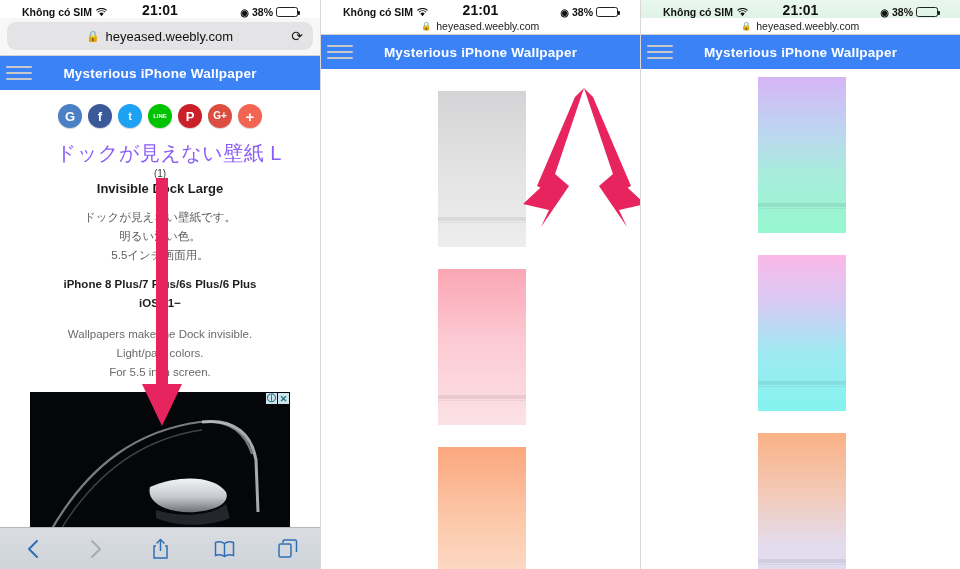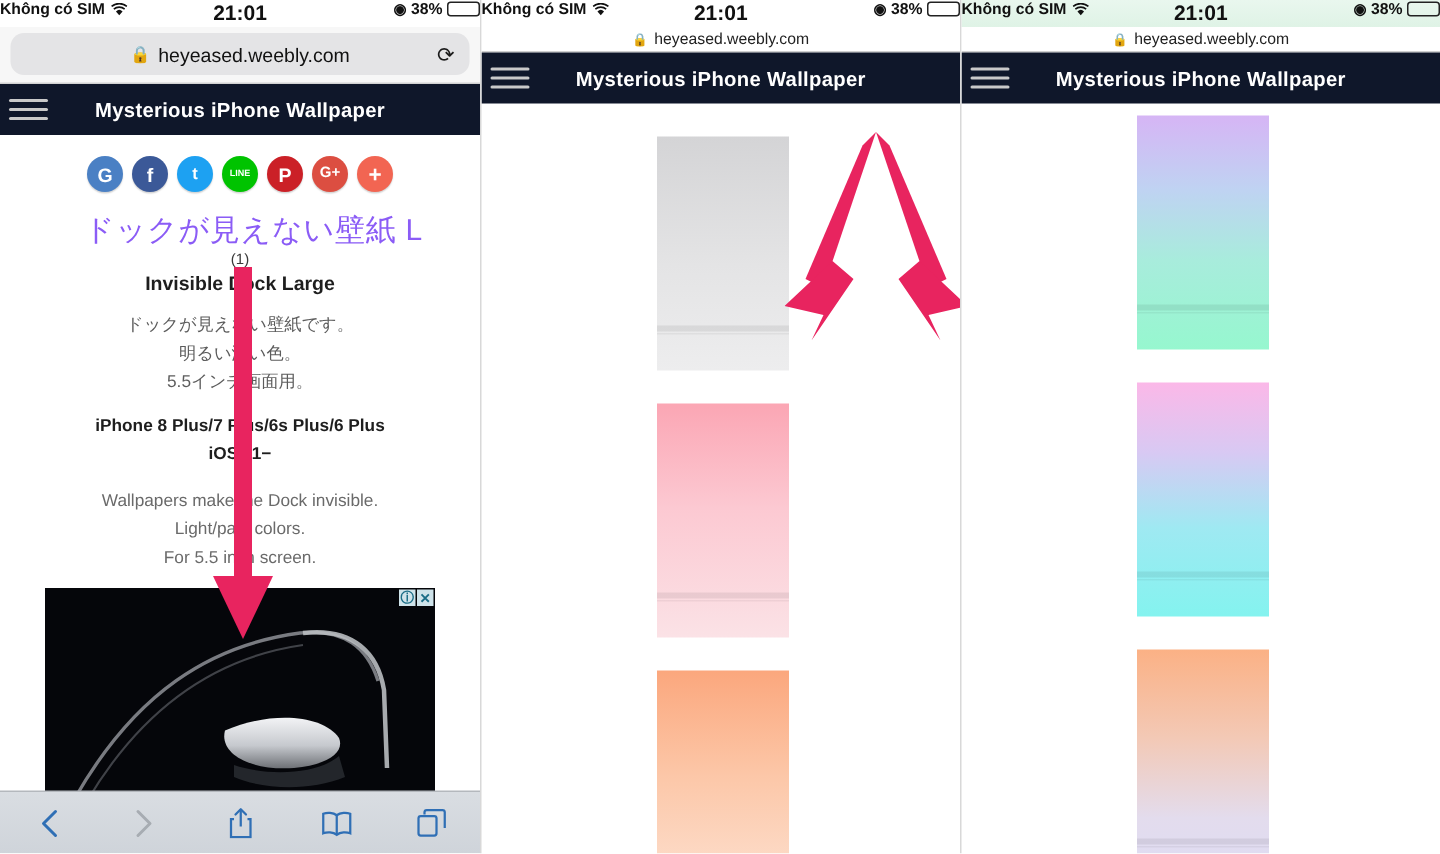--- a/index.html
+++ b/index.html
@@ -8,22 +8,22 @@
     font-family: "Liberation Sans", sans-serif;
     background: #ffffff;
     overflow: hidden;
   }
   .screens { display: flex; width: 960px; height: 569px; }
   .panel { width: 320px; height: 569px; position: relative; background: #fff; overflow: hidden; }
   .panel + .panel { border-left: 1px solid #d8d8d8; }
 
   
   .statusbar {
-    height: 18px; display: flex; align-items: flex-start;
-    padding: 0 0; font-size: 10.5px; font-weight: bold; color: #111;
+    height: 18px; display: flex; align-items: flex-end;
+    padding: 0 22px; font-size: 10.5px; font-weight: bold; color: #111;
     background: #ffffff; position: relative;
   }
   .statusbar.tinted { background: linear-gradient(180deg,#e9f7ee 0%, #dff3e6 100%); }
   .sb-left { display: flex; align-items: center; gap: 4px; }
   .sb-center { position: absolute; left: 0; right: 0; text-align: center; font-size: 14px; font-weight: bold; pointer-events: none;}
   .sb-right { margin-left: auto; display: flex; align-items: center; gap: 3px; z-index:2;}
   .wifi-icon { display: inline-block; width: 11px; height: 9px; position: relative; }
   .wifi-icon svg { display:block; }
   .batt { width: 22px; height: 10px; border: 1px solid #222; border-radius: 2.5px; position: relative; padding: 1px; }
   .batt .fill { height: 100%; width: 38%; background: #222; border-radius: 1px; }
@@ -41,21 +41,21 @@
   .reload { position: absolute; right: 10px; font-size: 14px; color: #1a1a1a; }
   .urlbar-compact {
     background: #fff; border-bottom: 1px solid #cfcfcf;
     height: 17px; display: flex; align-items: center; justify-content: center;
     font-size: 10.5px; color: #222;
   }
   .urlbar-compact .lock { margin-right: 4px; font-size: 8.5px; }
 
   
   .siteheader {
-    background: #0f172a; height: 34px; display: flex; align-items: center;
+    background: #3b82f6; height: 34px; display: flex; align-items: center;
     position: relative; color: #fff;
   }
   .hamburger { width: 34px; margin-left: 6px; display: flex; flex-direction: column; gap: 3.5px; }
   .hamburger span { display: block; height: 2.5px; background: #c9c9c9; border-radius: 1px; width: 26px; }
   .site-title {
     position: absolute; left: 0; right: 0; text-align: center;
     font-size: 13.5px; font-weight: bold; letter-spacing: .2px; pointer-events: none;
   }
 
   

